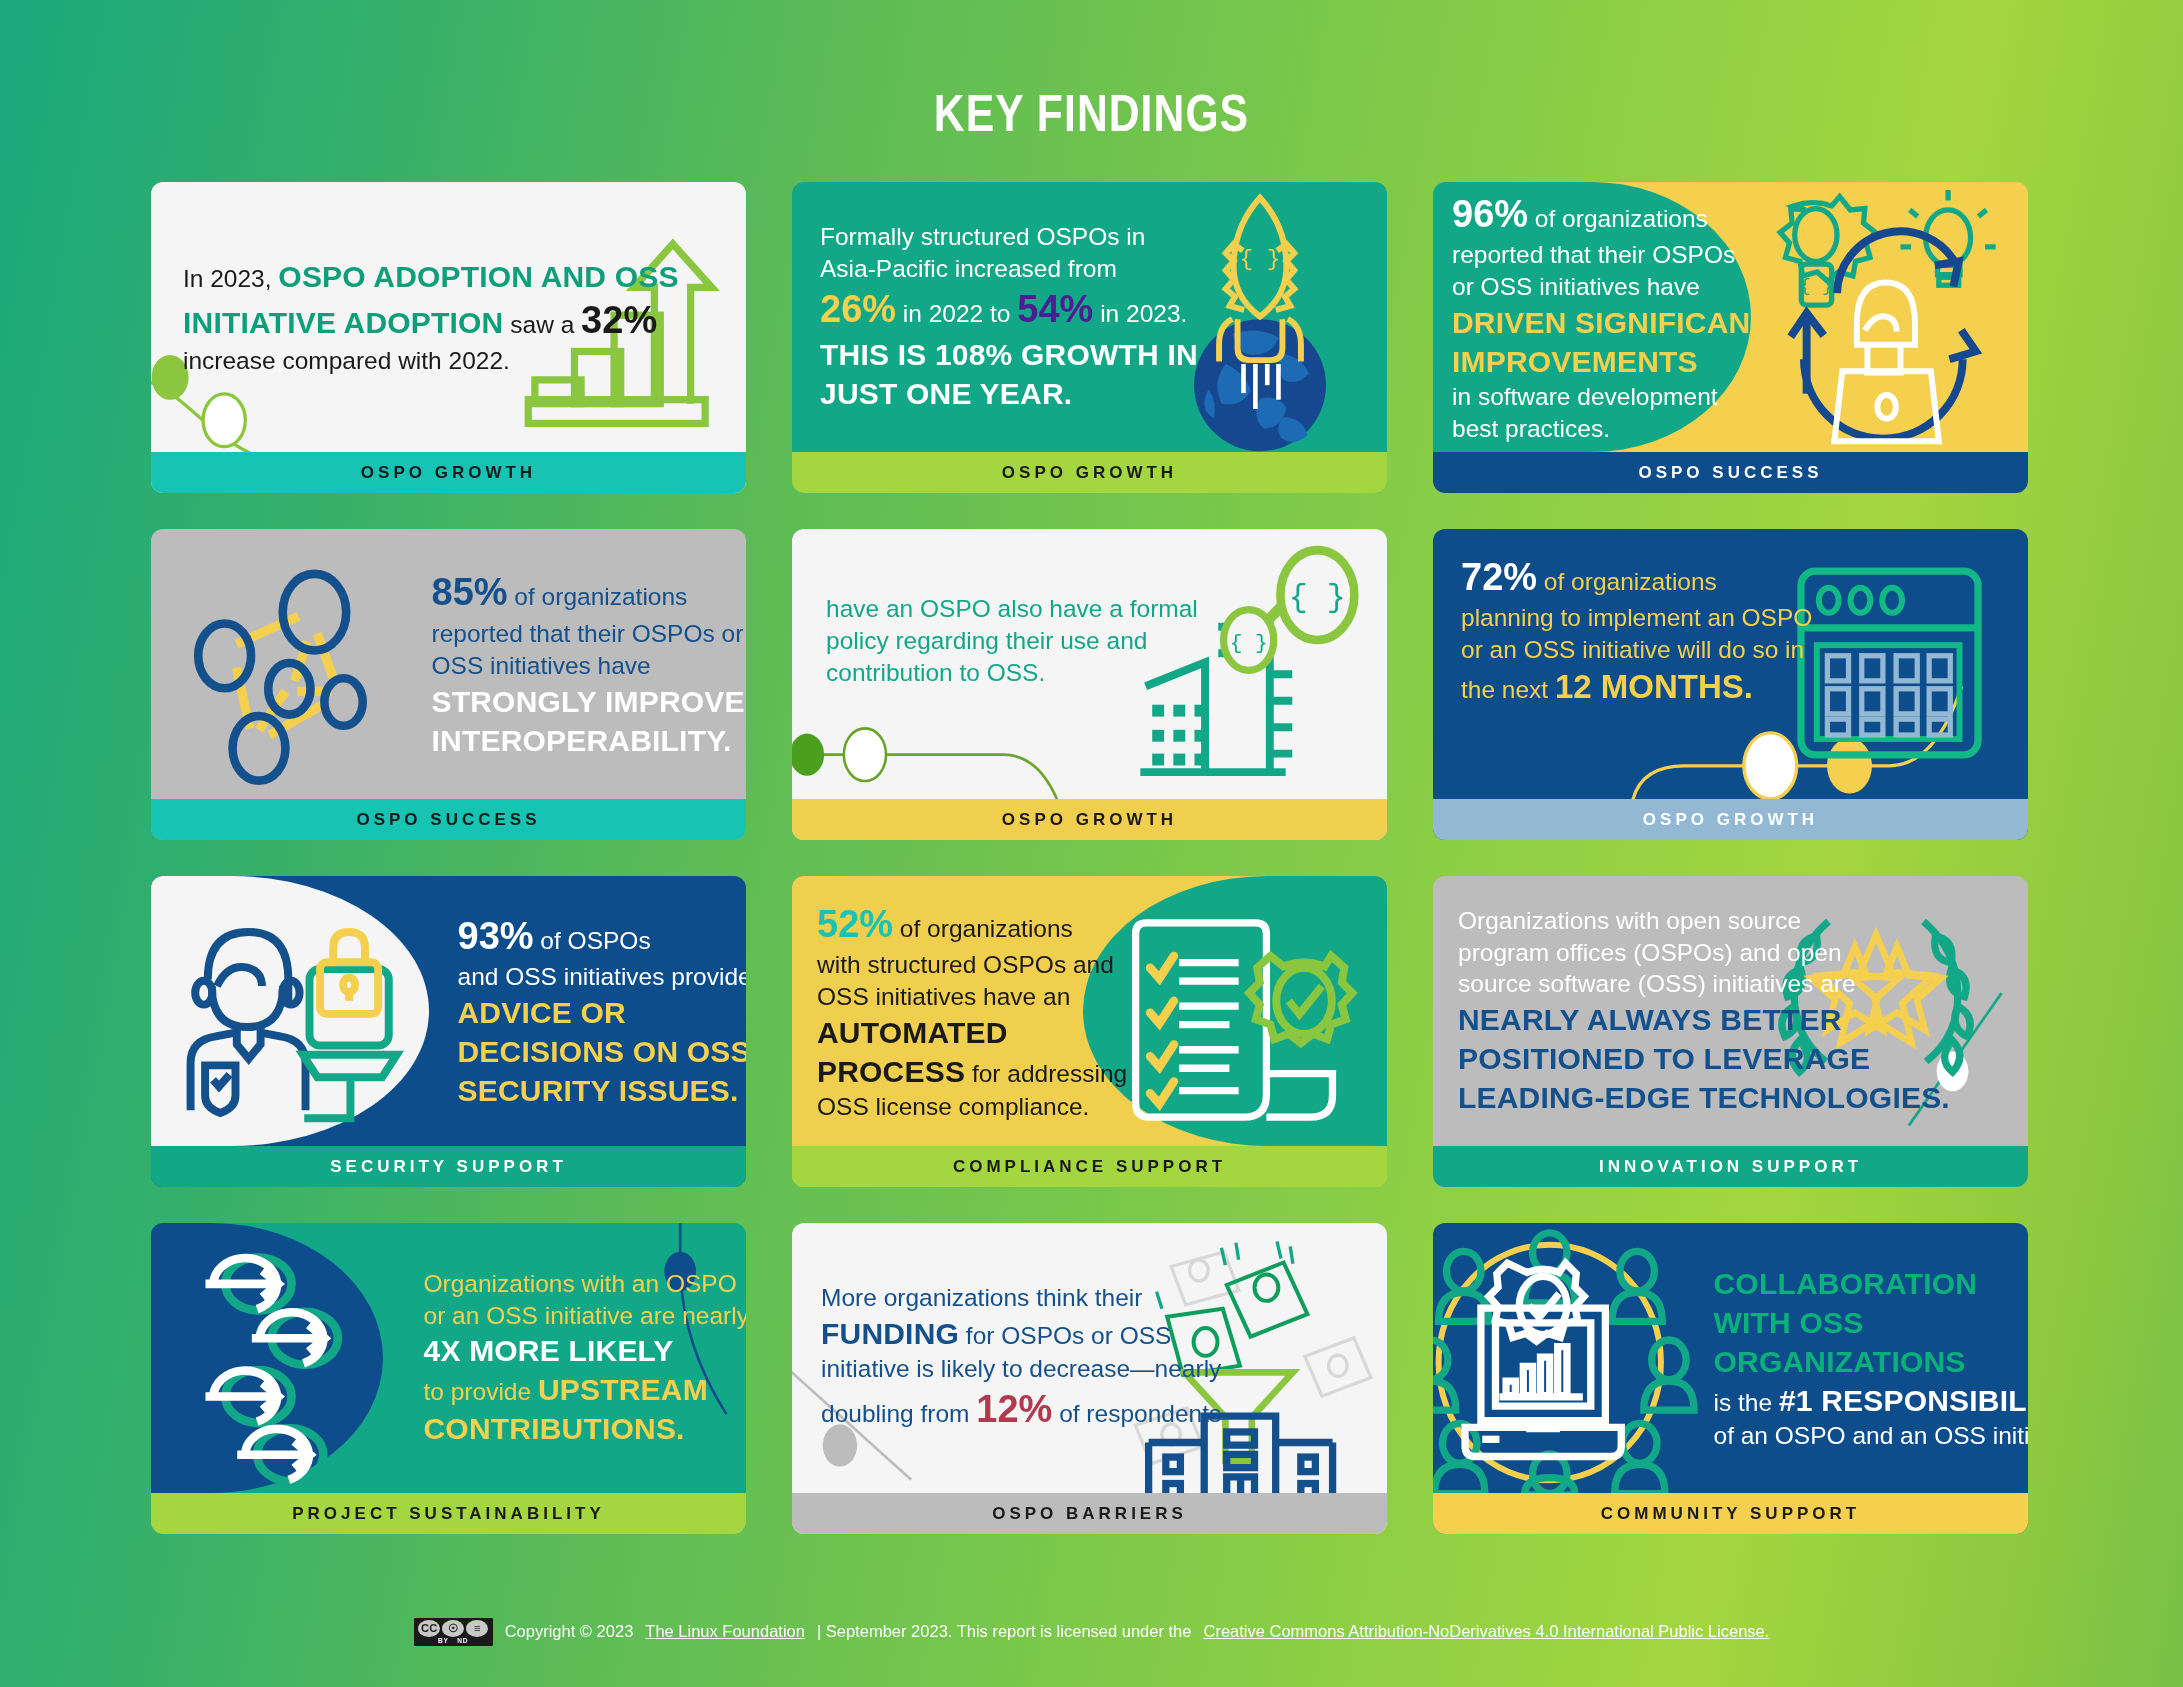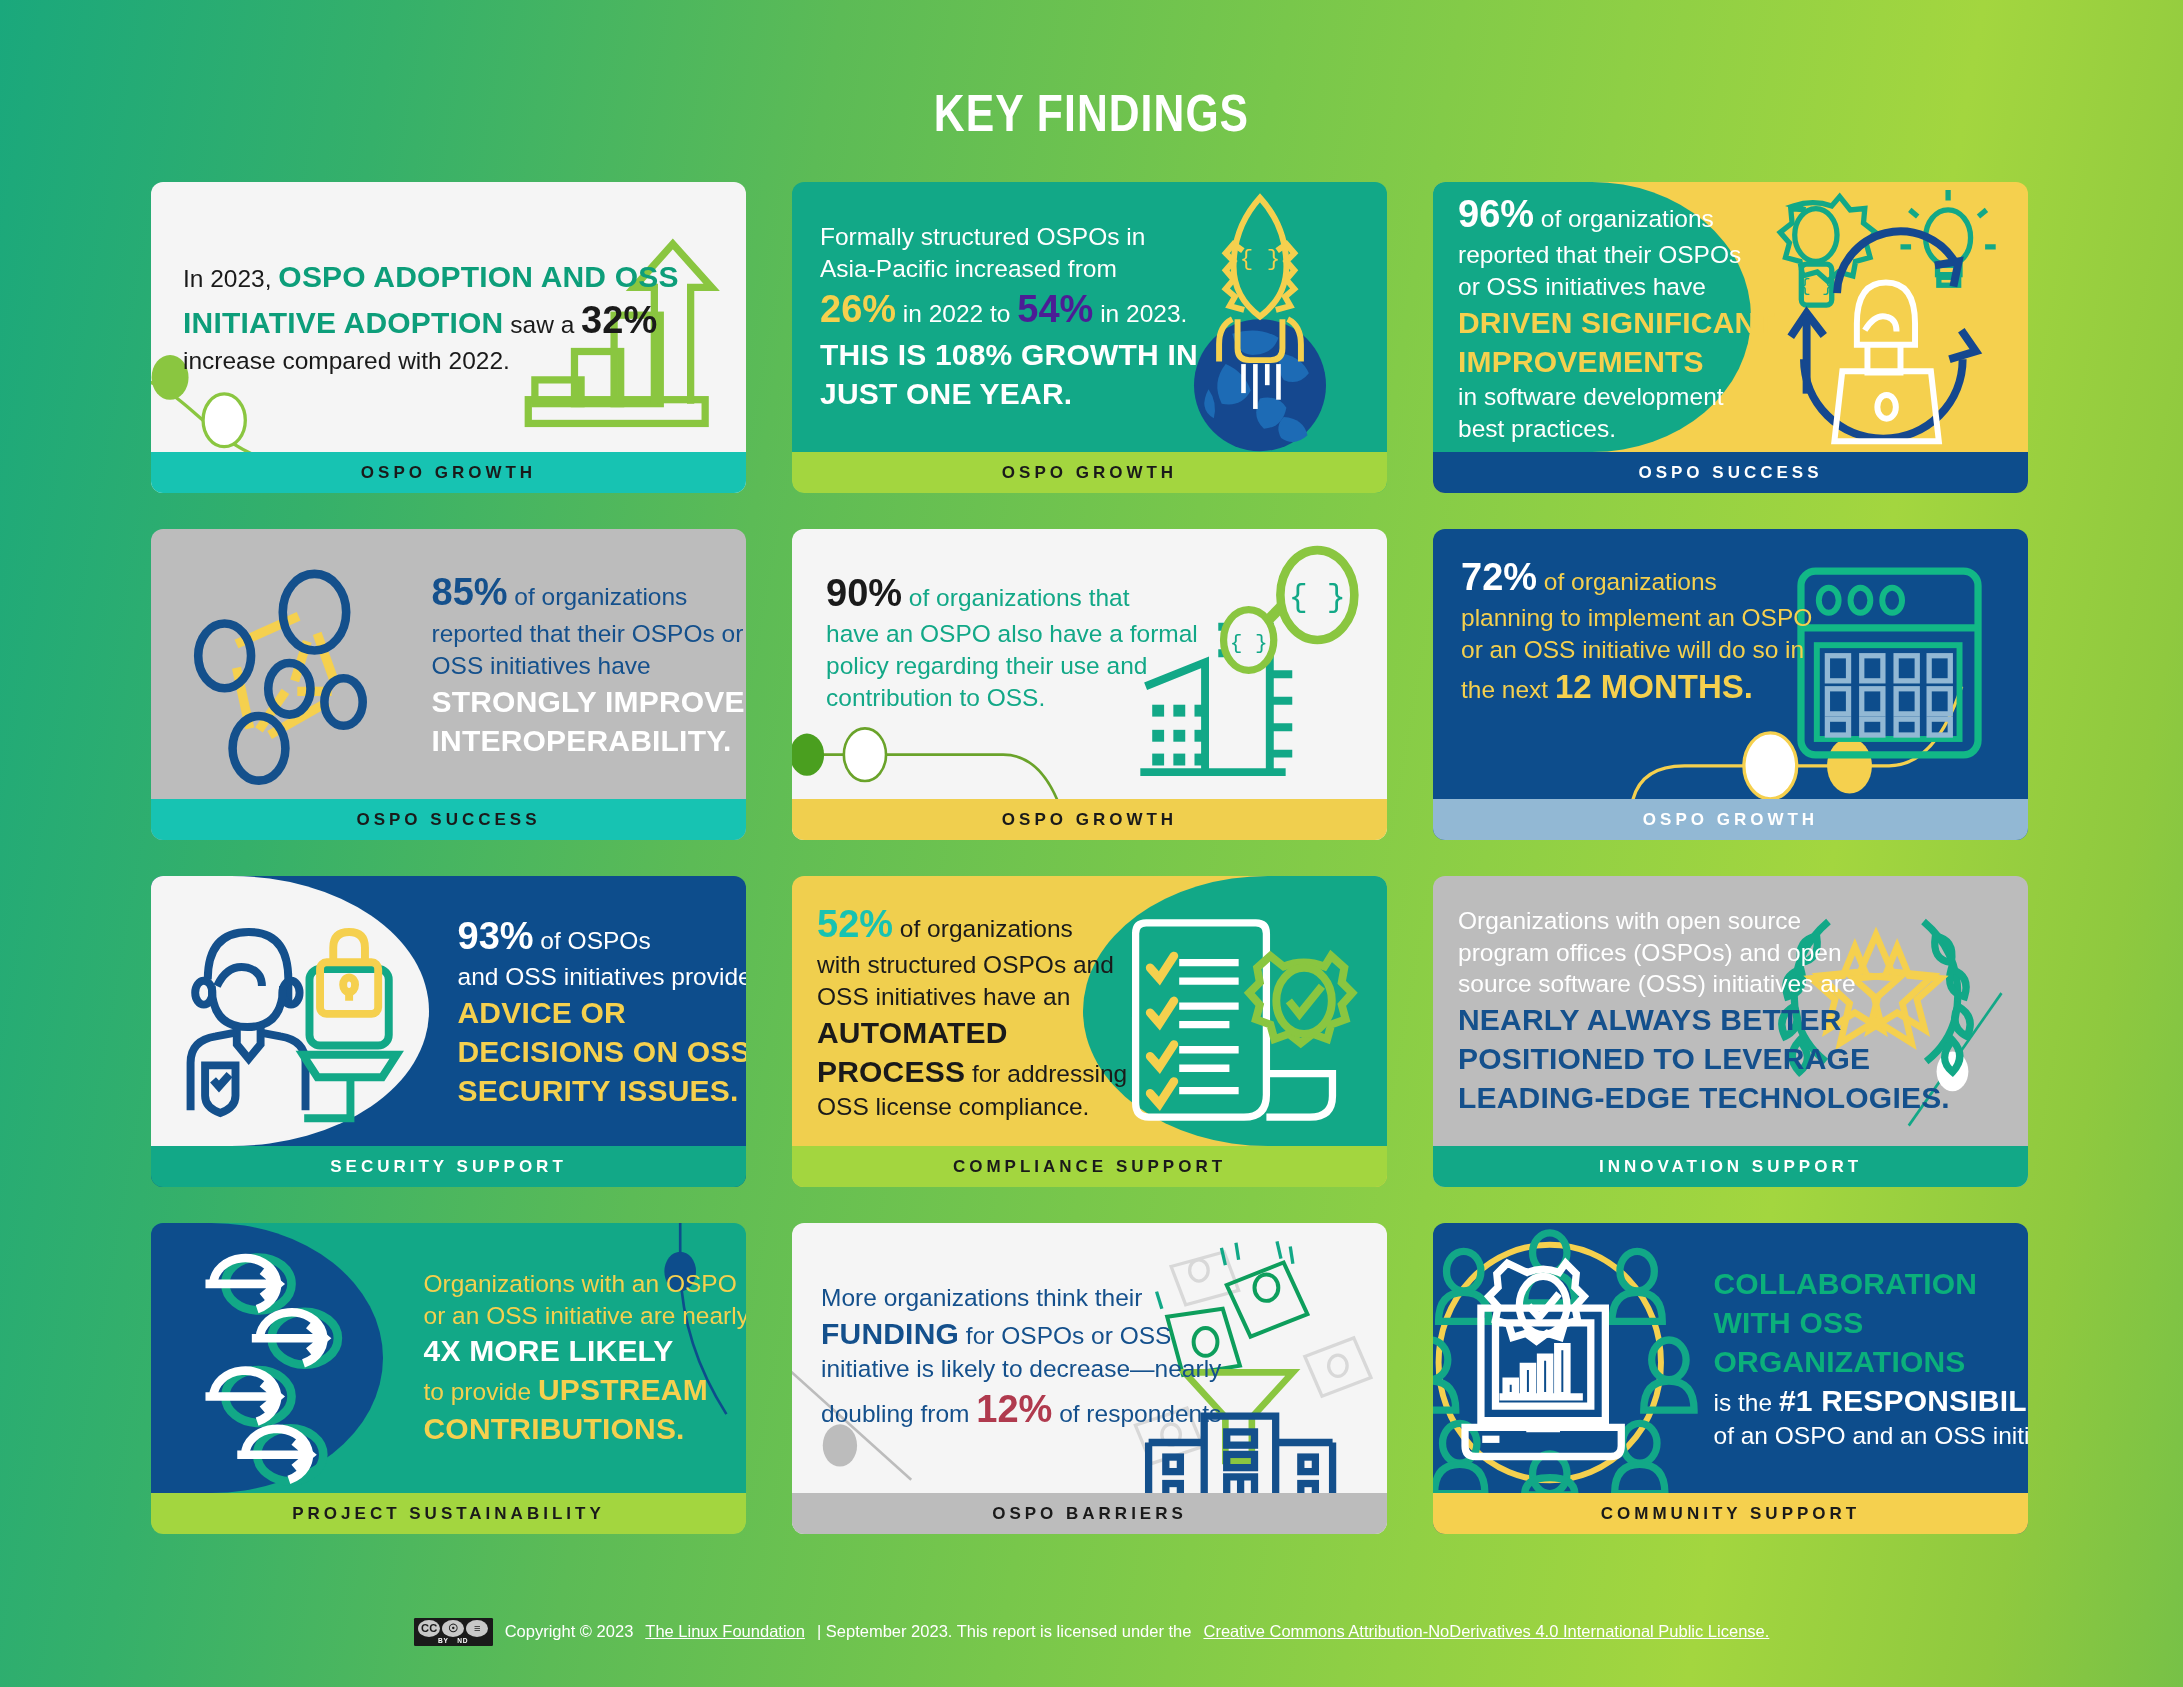--- a/index.html
+++ b/index.html
@@ -203,21 +203,21 @@
           <path d="M64 182 v120"></path>
         </g>
         <g fill="none" stroke="#ffffff" stroke-width="9">
           <path d="M140 196 q0 -62 44 -62 q44 0 44 62 v32 h-88z"></path>
           <path d="M152 206 q16 -26 34 -20 q14 4 14 22"></path>
           <path d="M156 228 v42 h50 v-42"></path>
           <path d="M118 268 h134 l12 106 h-158z"></path>
           <ellipse cx="185" cy="322" rx="14" ry="18"></ellipse>
         </g>
       </svg>
-      <div class="txt" style="padding-left:25px;max-width:311px">
+      <div class="txt" style="padding-left:19px;max-width:311px">
         <span class="l"><span class="num" style="color:#fff">96%</span><span class="sm" style="color:#fff"> of organizations</span></span>
         <span class="l"><span class="sm" style="color:#fff">reported that their OSPOs</span></span>
         <span class="l"><span class="sm" style="color:#fff">or OSS initiatives have</span></span>
         <span class="l"><span class="big" style="color:#f5d04e">DRIVEN SIGNIFICANT</span></span>
         <span class="l"><span class="big" style="color:#f5d04e">IMPROVEMENTS</span></span>
         <span class="l"><span class="sm" style="color:#fff">in software development</span></span>
         <span class="l"><span class="sm" style="color:#fff">best practices.</span></span>
       </div>
     </div>
     <div class="footer" style="background:#0d4d8c;color:#ffffff">OSPO SUCCESS</div>
@@ -283,21 +283,20 @@
             <rect x="52" y="302" width="18" height="18"></rect>
             <rect x="84" y="302" width="18" height="18"></rect>
         </g>
         <line x1="168" y1="128" x2="252" y2="42" stroke="#8ac640" stroke-width="16"></line>
         <ellipse cx="270" cy="62" rx="56" ry="68" fill="#f5f5f5" stroke="#8ac640" stroke-width="13"></ellipse>
         <ellipse cx="166" cy="130" rx="38" ry="46" fill="#f5f5f5" stroke="#8ac640" stroke-width="11"></ellipse>
         <text x="270" y="78" font-family="Liberation Mono, monospace" font-size="48" fill="#12a887" text-anchor="middle">{ }</text>
         <text x="166" y="143" font-family="Liberation Mono, monospace" font-size="32" fill="#12a887" text-anchor="middle">{ }</text>
       </svg>
       <div class="txt" style="padding-left:34px;max-width:370px;margin-bottom:46px">
-        <span class="l"><span class="num" style="color:#1a1a1a">90%</span><span class="sm" style="color:#12a887"> of organizations that</span></span>
         <span class="l"><span class="sm" style="color:#12a887">have an OSPO also have a formal</span></span>
         <span class="l"><span class="sm" style="color:#12a887">policy regarding their use and</span></span>
         <span class="l"><span class="sm" style="color:#12a887">contribution to OSS.</span></span>
       </div>
     </div>
     <div class="footer" style="background:#f0cf4e;color:#1a1a1a">OSPO GROWTH</div>
   </div>
 
   <div class="card" style="background:#0d4d8c">
     <div class="body">

